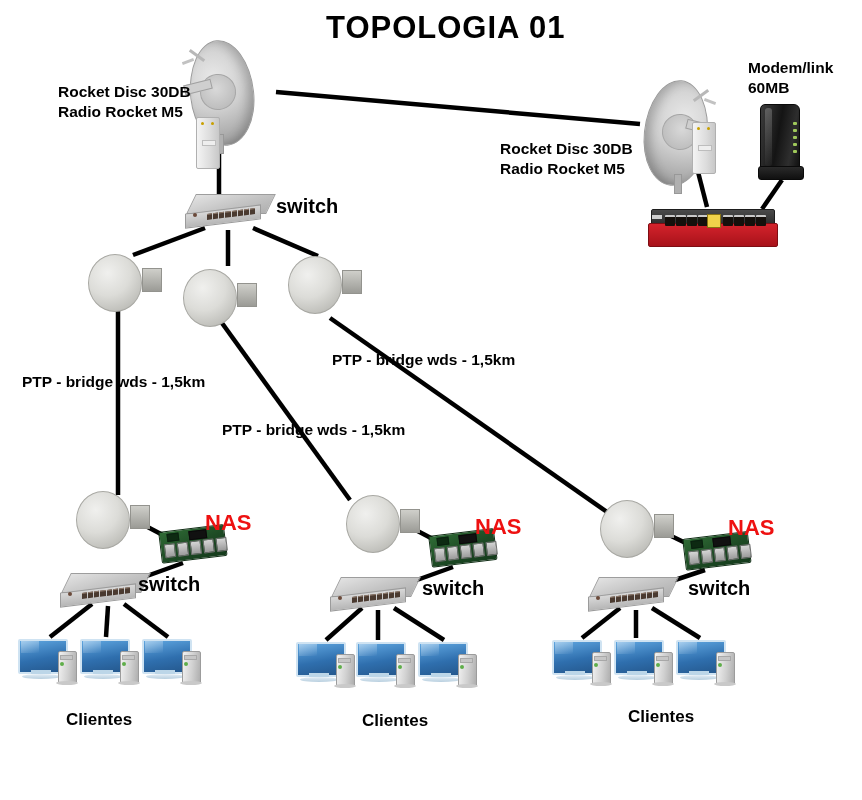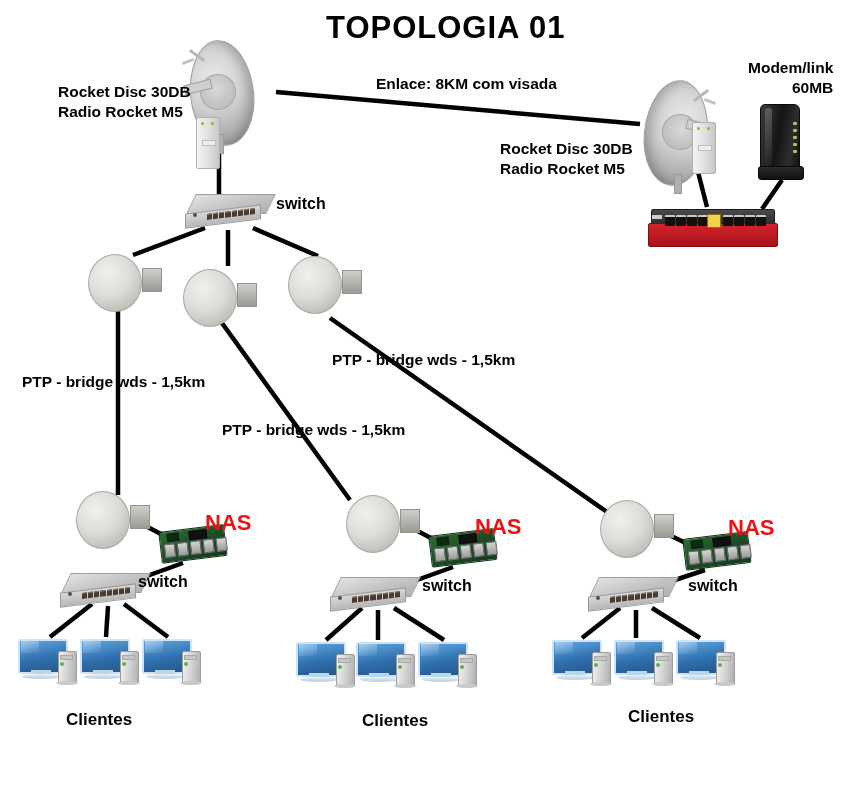--- a/index.html
+++ b/index.html
@@ -3,21 +3,21 @@
 <meta charset="utf-8">
 <style>
   html,body{margin:0;padding:0;background:#ffffff;}
   body{width:862px;height:800px;font-family:"Liberation Sans",sans-serif;color:#000;}
   #stage{position:relative;width:862px;height:800px;overflow:hidden;background:#fff;}
   #wires{position:absolute;left:0;top:0;width:862px;height:800px;}
   .node{position:absolute;}
   .lbl{position:absolute;font-family:"Liberation Sans",sans-serif;font-weight:bold;white-space:pre;line-height:1.28;}
   .lbl-title{font-size:31px;letter-spacing:1px;font-weight:bold;}
   .lbl-main{font-size:15.5px;}
-  .lbl-switch{font-size:16px;}
+  .lbl-switch{font-size:20px;}
   .lbl-nas{font-size:22px;font-weight:bold;}
   .lbl-clientes{font-size:17px;}
   
   .dish{position:relative;width:86px;height:112px;}
   .dish .face{position:absolute;left:14px;top:2px;width:62px;height:104px;border-radius:50% 50% 50% 50%/52% 52% 48% 48%;
      background:radial-gradient(circle at 38% 34%, #e8e8e8 0%, #cfcfcf 42%, #a9a9a9 78%, #8c8c8c 100%);
      border:1px solid #9a9a9a;box-shadow:inset -6px 0 10px rgba(0,0,0,.18);transform:rotate(-6deg);}
   .dish .inner{position:absolute;left:24px;top:36px;width:34px;height:34px;border-radius:50%;
      background:radial-gradient(circle at 45% 40%,#d9d9d9,#b4b4b4);border:1px solid #a6a6a6;transform:rotate(-6deg);}
   .dish .feed{position:absolute;left:8px;top:44px;width:26px;height:8px;background:#cfcfcf;border:1px solid #a0a0a0;transform:rotate(-14deg);}
@@ -147,21 +147,20 @@
     </div>
   </div>
   <div class="radiobox" style="left:196px;top:117px;">
     <div class="led" style="left:4px;"></div>
       <div class="led" style="left:14px;"></div>
       <div class="slot"></div>
   </div>
   <div class="lbl lbl-main" style="left:58px;top:82px;">Rocket Disc 30DB
 Radio Rocket M5</div>
 
-  <div class="lbl lbl-main" style="left:376px;top:74px;">Enlace: 8KM com visada</div>
 
   <div class="node" style="left:636px;top:78px;">
     <div class="dish flip">
       <div class="face"></div>
         <div class="inner"></div>
         <div class="feed"></div>
       <div class="armA"></div>
         <div class="armB"></div>
         <div class="mast"></div>
     </div>
@@ -181,21 +180,21 @@
       <div class="leds">
           <i></i>
           <i></i>
           <i></i>
           <i></i>
           <i></i>
         </div>
       <div class="base"></div>
     </div>
   </div>
-  <div class="lbl lbl-main" style="left:748px;top:58px;text-align:right;">Modem/link
+  <div class="lbl lbl-main" style="left:748px;top:58px;">Modem/link
 60MB</div>
 
   <div class="node" style="left:648px;top:209px;">
     <div class="rb">
       <div class="black"></div>
       <div class="red"></div>
       <div class="logo"></div>
       <div class="pgroup" style="left:17px;">
           <i></i>
           <i></i>

